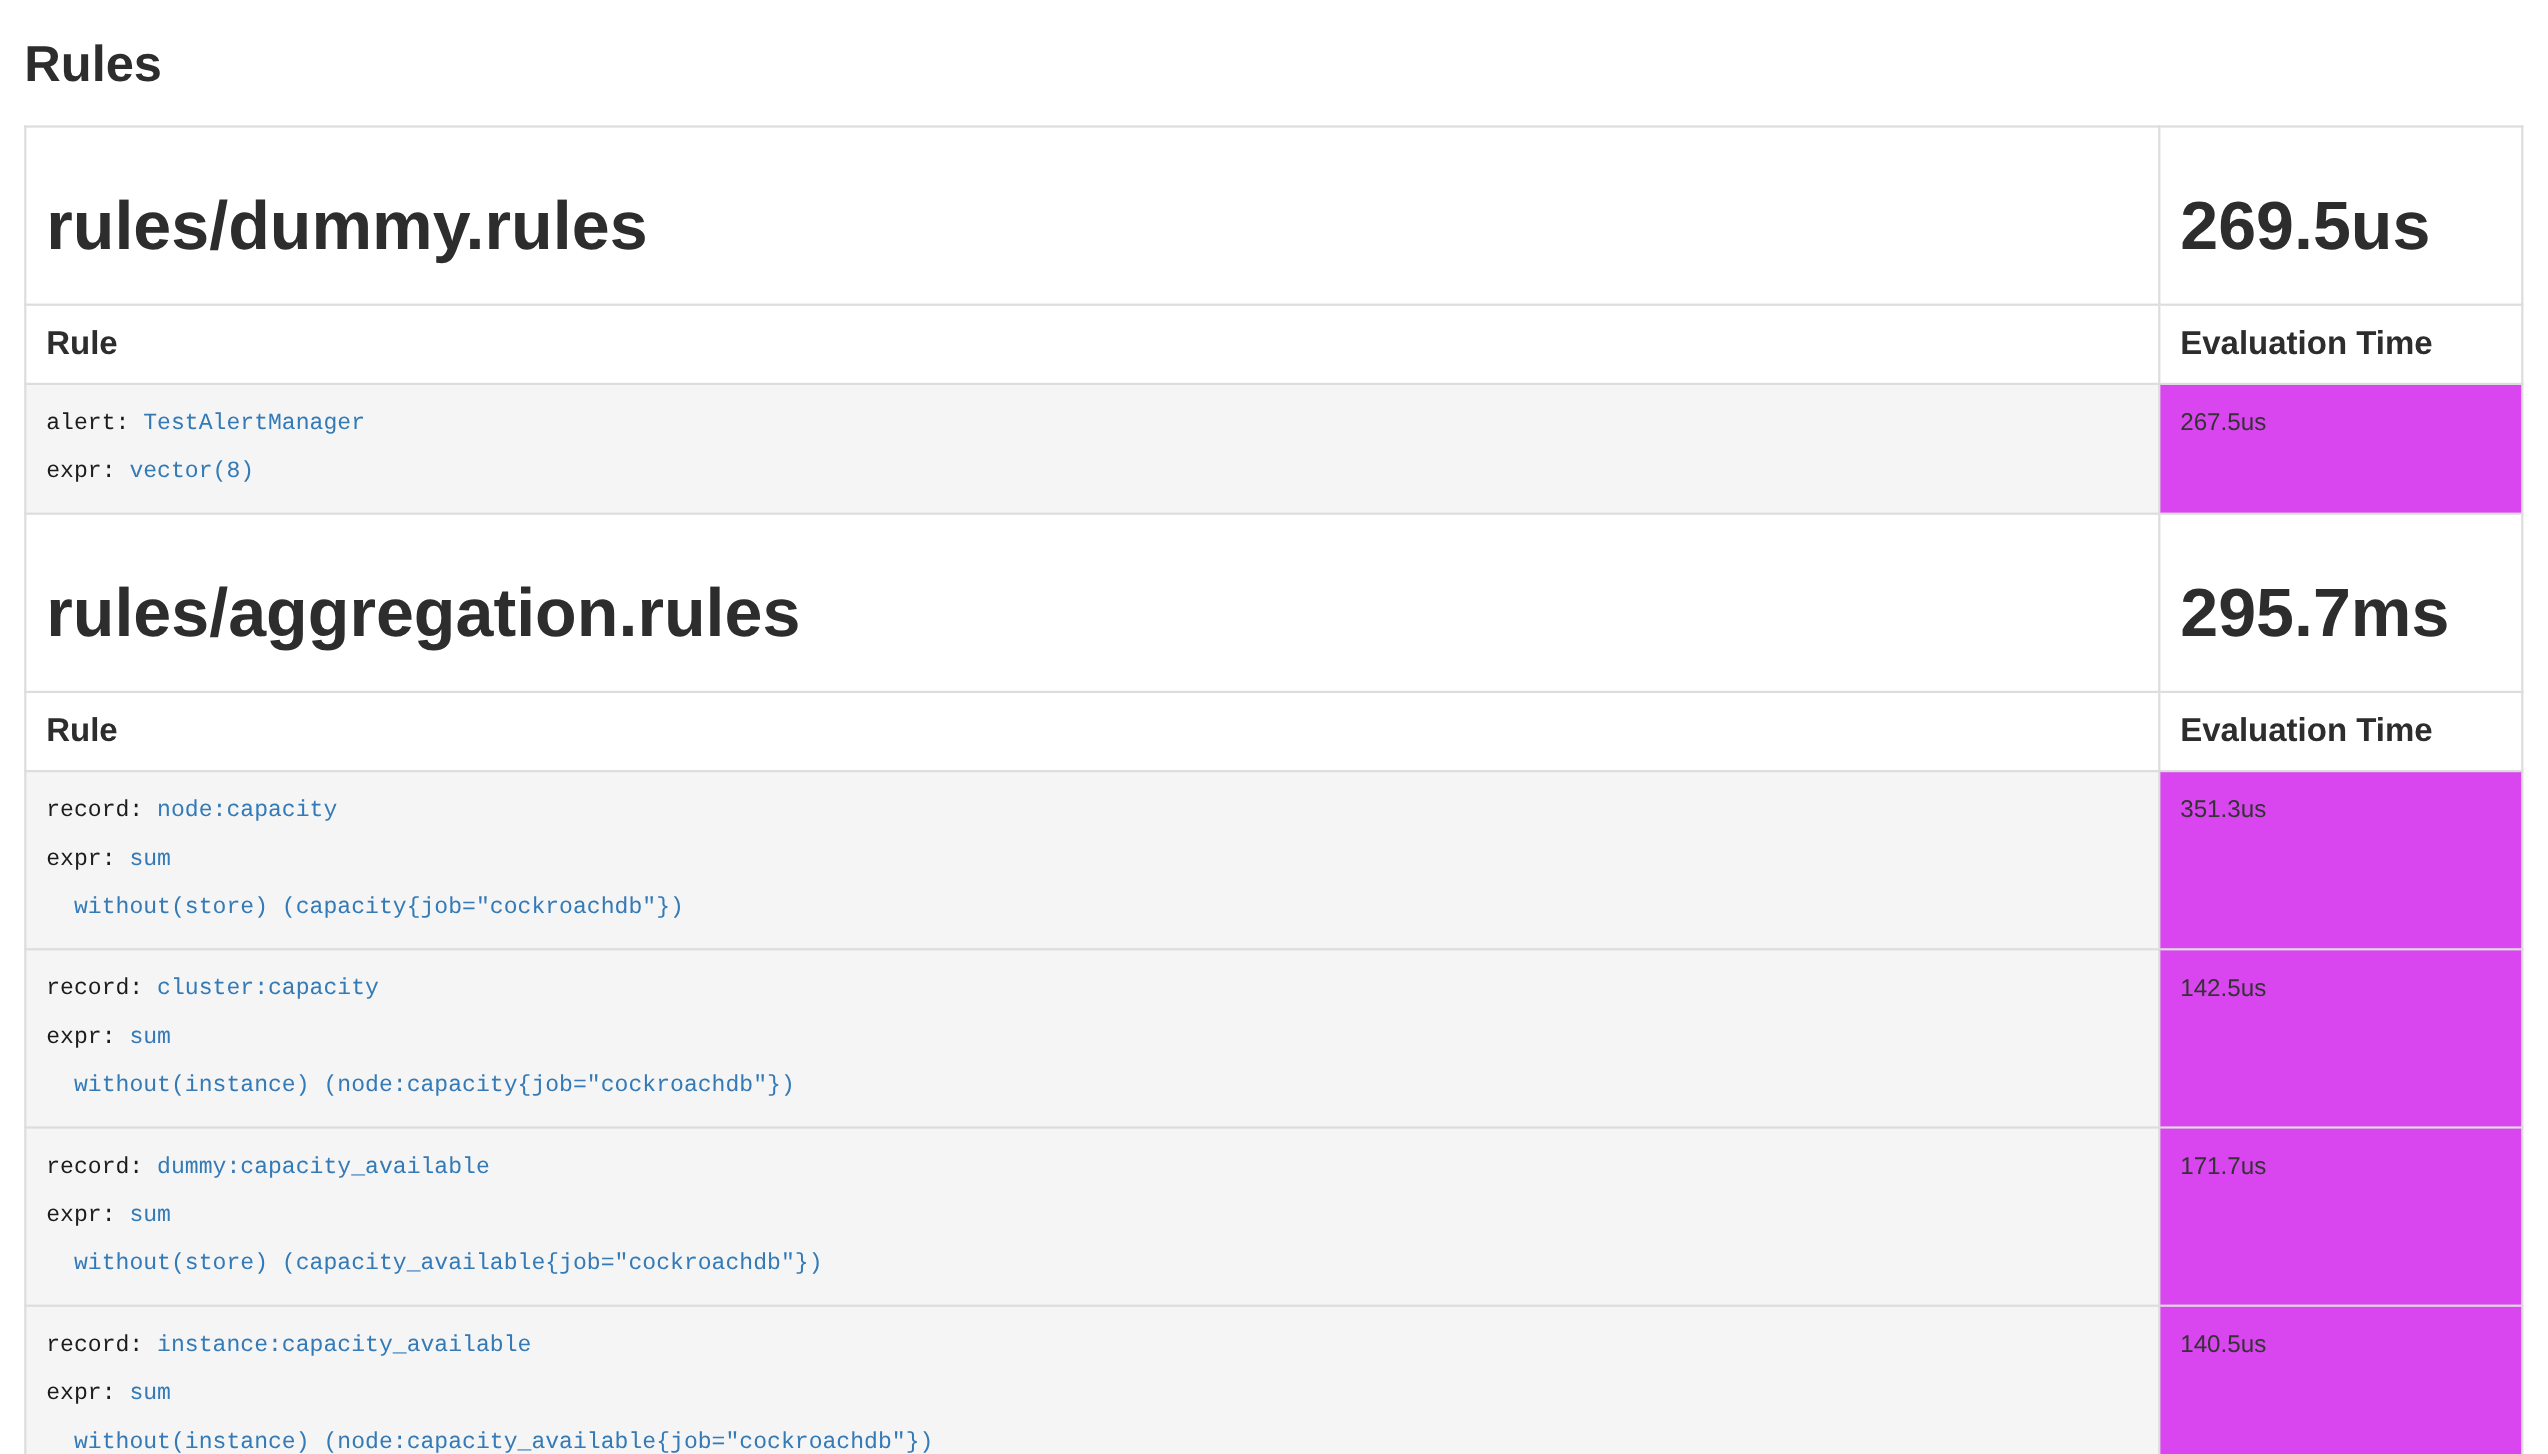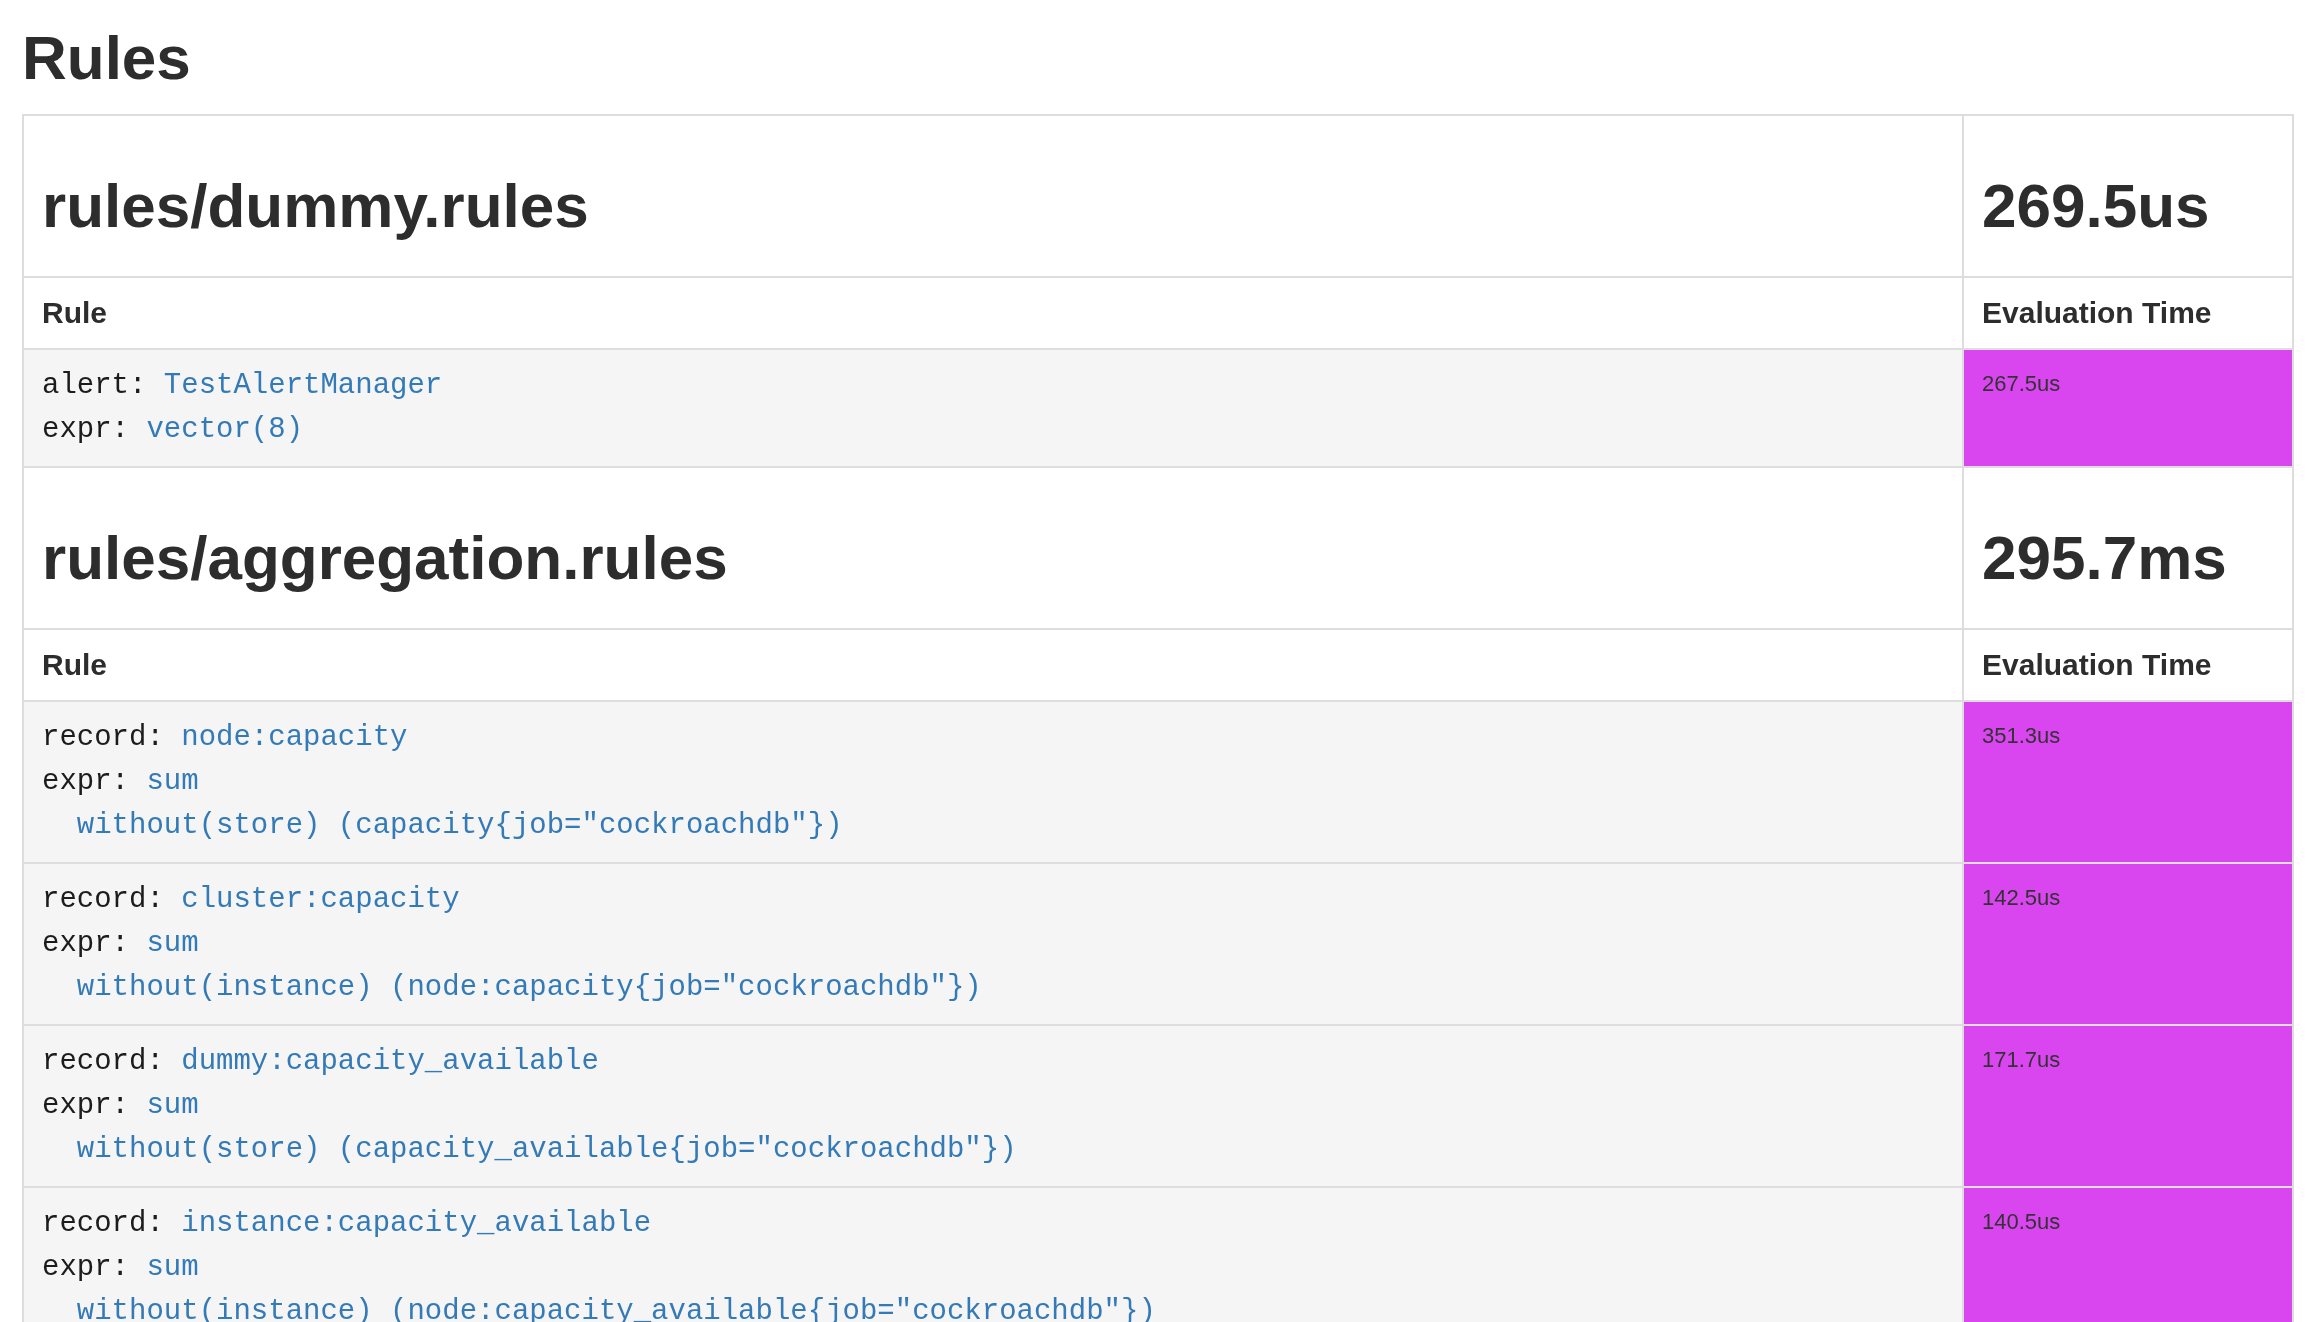--- a/index.html
+++ b/index.html
@@ -8,21 +8,21 @@
     width: 2316px;
     height: 1322px;
     overflow: hidden;
     background: #ffffff;
     color: #333333;
     font-family: "Liberation Sans", sans-serif;
   }
   .container { padding: 20px 22px 0 22px; }
 
   .page-title {
-    font-size: 62px;
+    font-size: 46px;
     line-height: 68px;
     font-weight: 700;
     margin: 4px 0 22px 0;
     color: #2d2d2d;
   }
 
   table.rules-table {
     width: 100%;
     border-collapse: collapse;
     table-layout: fixed;
@@ -53,21 +53,21 @@
     background: #ffffff;
     margin-left: 24px;
   }
 
   td.rule-cell {
     background: #f5f5f5;
     padding: 14px 18px;
   }
   .rule-code {
     font-family: "Liberation Mono", monospace;
-    font-size: 29px;
+    font-size: 21px;
     line-height: 44px;
     white-space: pre-wrap;
     color: #1c1c1c;
   }
   .code-link {
     color: #337ab7;
     text-decoration: none;
   }
 
   td.time-cell {

